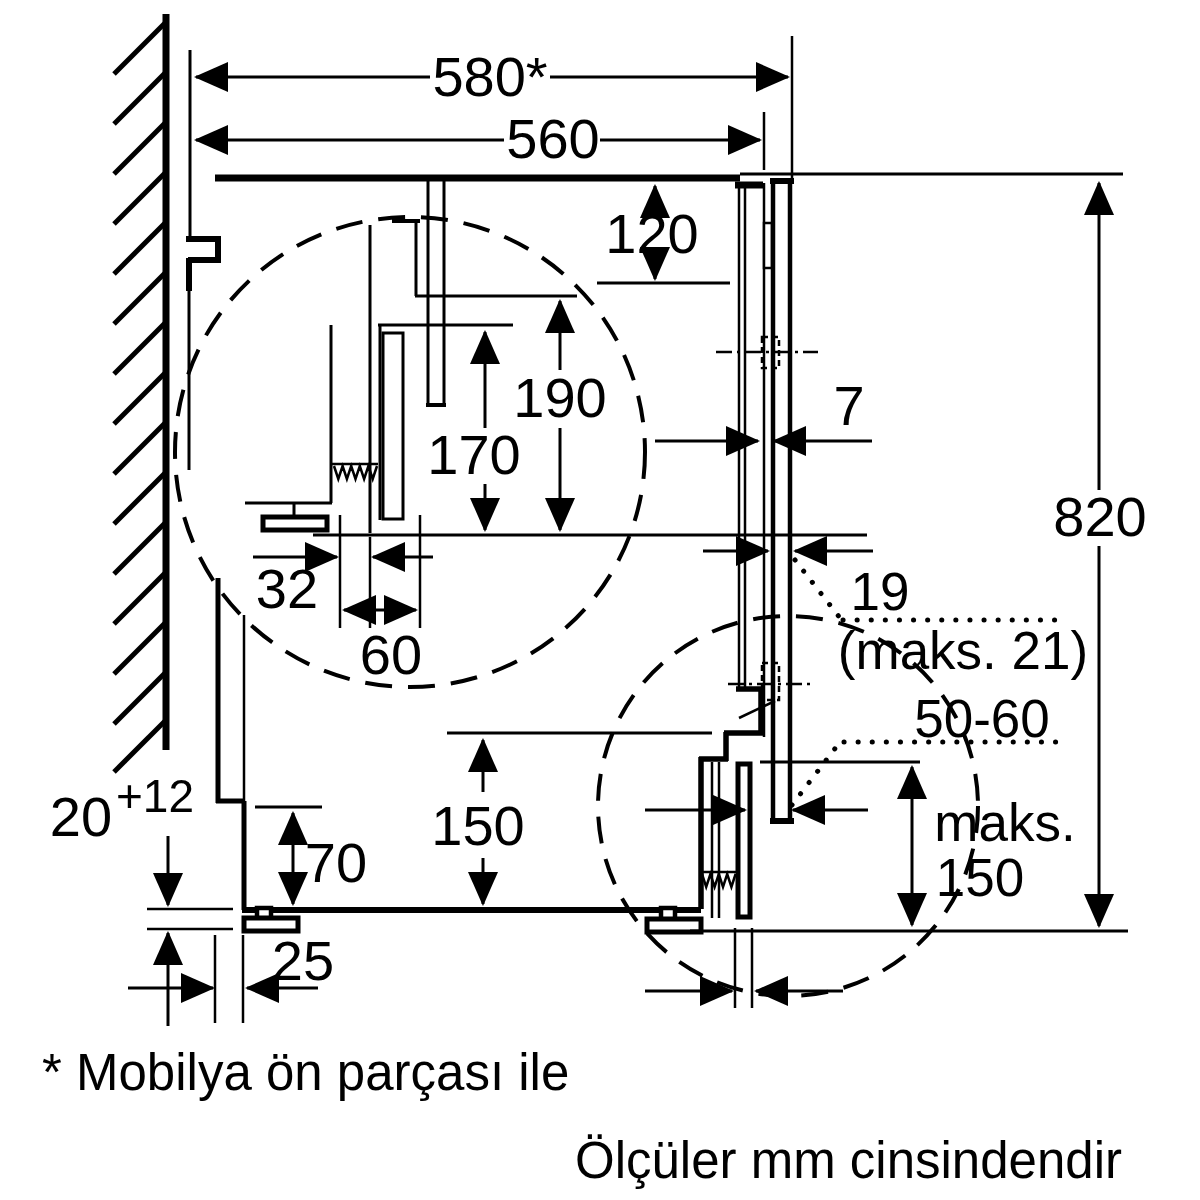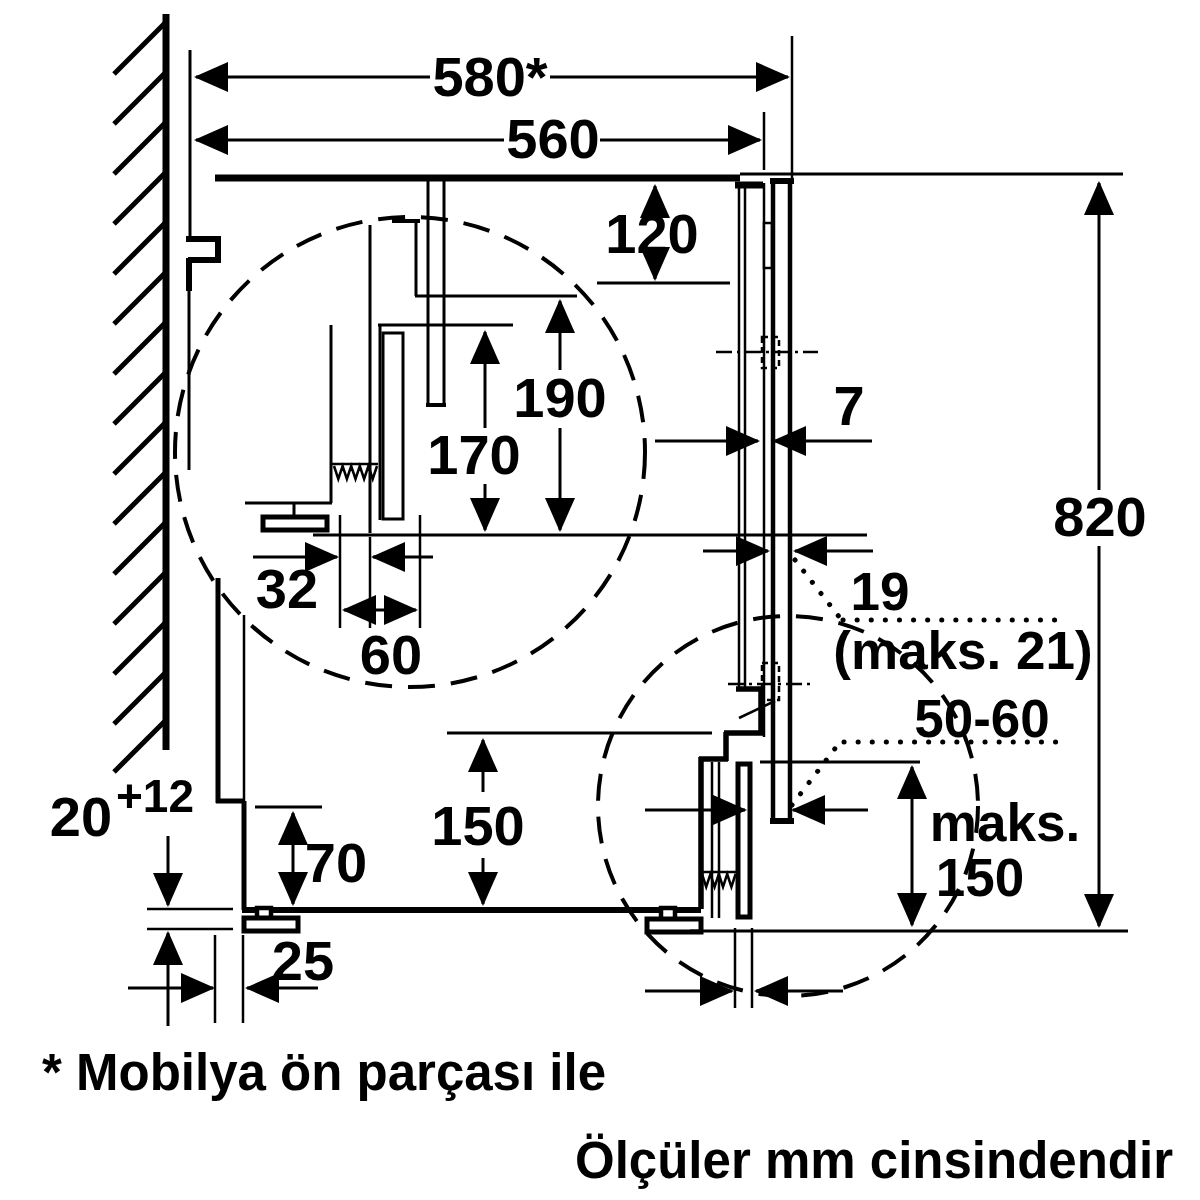--- a/index.html
+++ b/index.html
@@ -1,17 +1,17 @@
 <!DOCTYPE html>
 <html><head>
 <meta charset="utf-8">
 <style>
   html,body{margin:0;padding:0;background:#fff;}
   #stage{width:1200px;height:1200px;position:relative;background:#fff;
-         font-family:"Liberation Sans", sans-serif;font-weight:bold;}
+         font-family:"Liberation Sans", sans-serif;}
   svg{display:block;}
   text{fill:#000;}
   .lbl{font-size:56px;}
   .lbl-sm{font-size:53px;}
   .sup{font-size:46px;}
   .note{font-size:51px;}
 </style>
 </head>
 <body>
 

